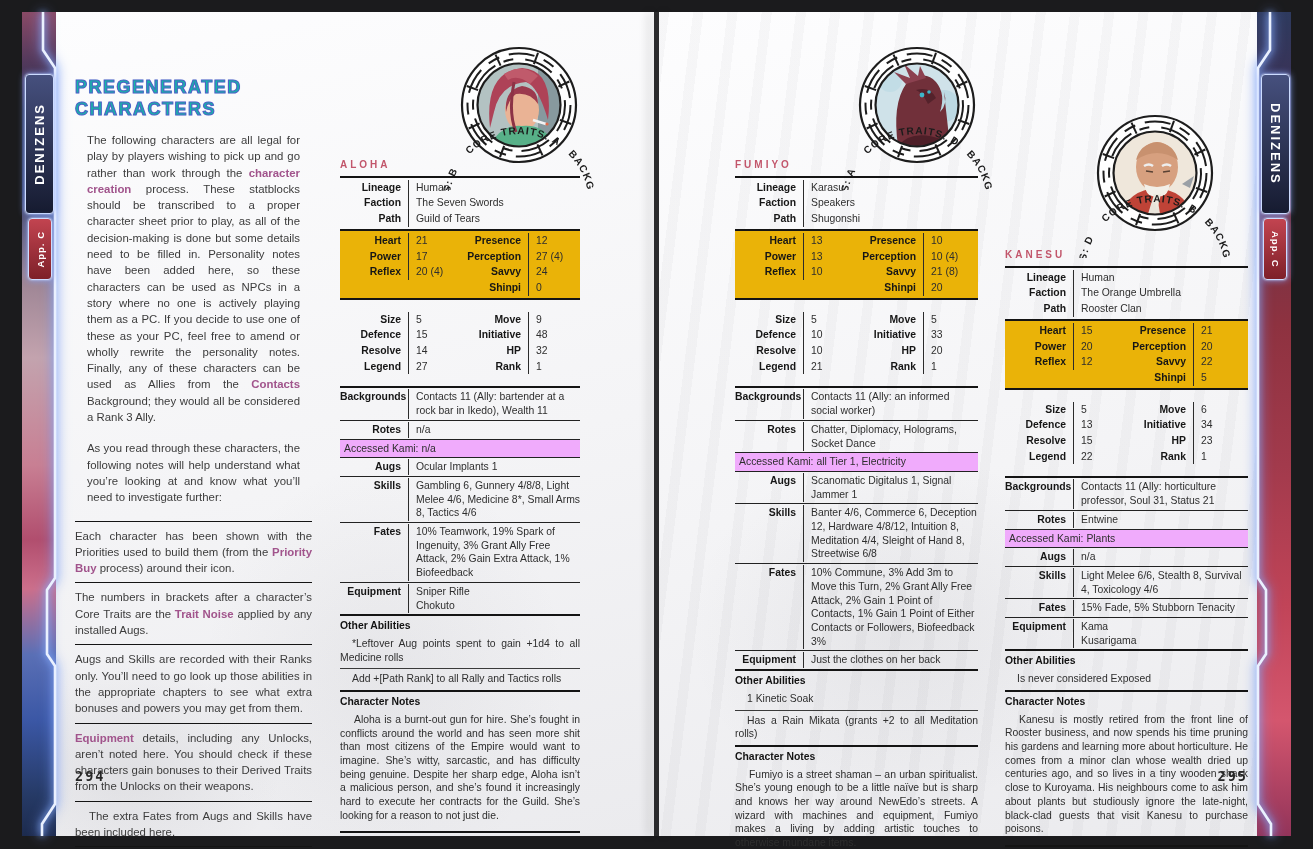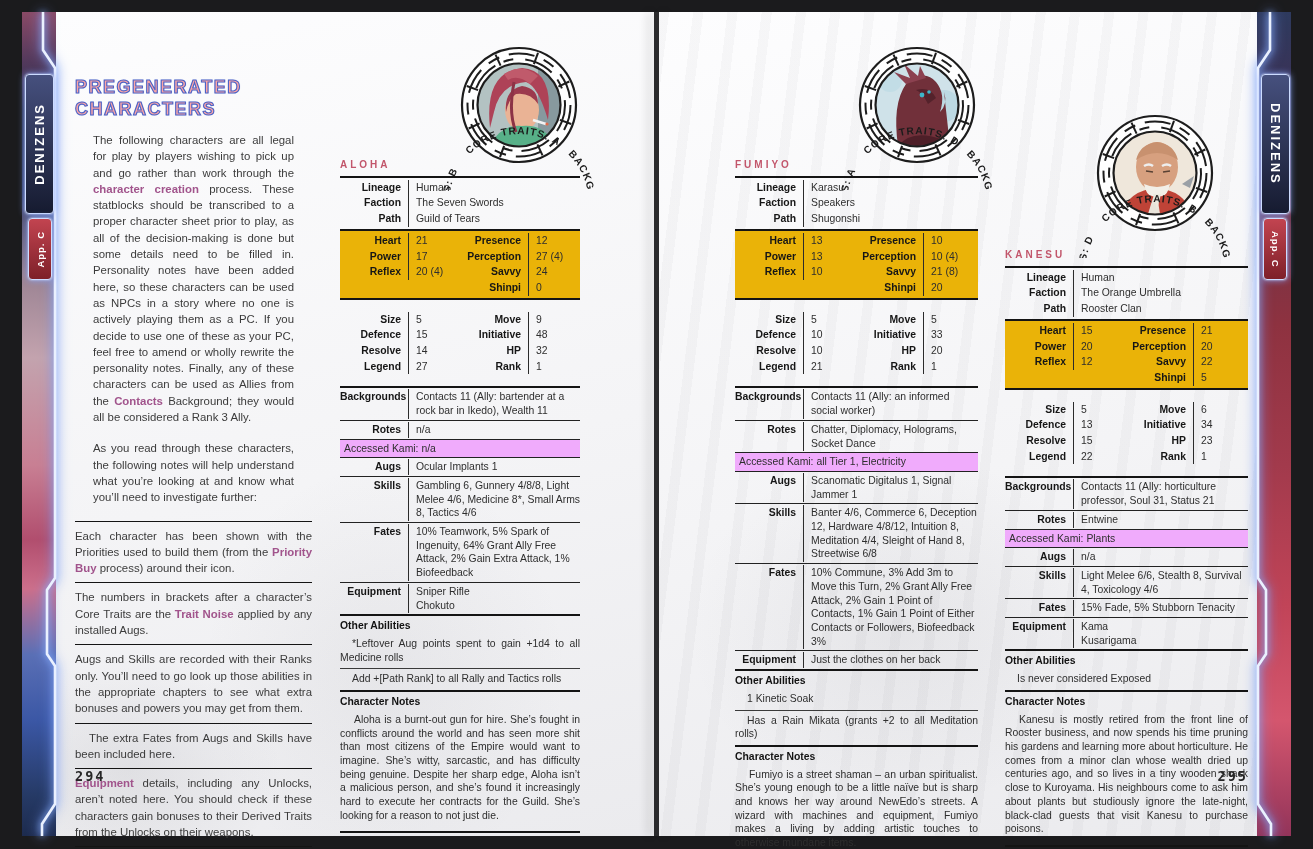--- a/index.html
+++ b/index.html
@@ -39,22 +39,22 @@
   .tab.sub{top:206px;height:60px;width:22px;font-size:9.5px;letter-spacing:1px;
       background:linear-gradient(#c24450,#7e2029);}
   .strip.sl .tab{left:3px;} .strip.sl .tab.sub{left:6px;}
   .strip.sr .tab{left:4px;} .strip.sr .tab.sub{left:6px;}
   .strip.sl .tab span{writing-mode:vertical-rl;transform:rotate(180deg);}
   .strip.sr .tab span{writing-mode:vertical-rl;}
   
   .col{position:absolute;}
   .col.intro{left:53px;top:64px;width:237px;font-size:11.4px;line-height:16.3px;color:#3b3b3b;}
   h1.heading{margin:0 0 12px;font-size:18px;line-height:22px;font-weight:bold;letter-spacing:1.5px;
-      color:#fca5a5;-webkit-text-stroke:1.1px #4c63c6;text-shadow:0 0 1px #6c80d8;}
-  .col.intro p{margin:0 18px 15px;text-align:justify;}
+      color:#14b8a6;-webkit-text-stroke:1.1px #4c63c6;text-shadow:0 0 1px #6c80d8;}
+  .col.intro p{margin:0 12px 15px;text-align:justify;}
   .note{border-top:1.6px solid #141414;padding:6px 0;text-align:justify;}
   .note.indent{text-indent:14px;}
   .note:last-child{border-bottom:1.6px solid #141414;}
   .xref{color:#a1548c;font-weight:bold;cursor:pointer;}
   .col.char{font-size:10.4px;line-height:13.7px;color:#2e2e2e;}
   #char-0{left:318px;top:8px;width:240px;}
   #char-1{left:713px;top:8px;width:243px;}
   #char-2{left:983px;top:8px;width:243px;}
   .ring{position:absolute;}
   #char-0 .ring{left:94px;top:0;}
@@ -127,22 +127,22 @@
   </div>
 
   <div class="col intro">
     <h1 class="heading"><span>PREGENERATED</span><br><span>CHARACTERS</span></h1>
     <p id="intro-p1"><span>The following characters are all legal for play by players wishing to pick up and go rather than work through the </span><span class="xref">character creation</span><span> process. These statblocks should be transcribed to a proper character sheet prior to play, as all of the decision-making is done but some details need to be filled in. Personality notes have been added here, so these characters can be used as NPCs in a story where no one is actively playing them as a PC. If you decide to use one of these as your PC, feel free to amend or wholly rewrite the personality notes. Finally, any of these characters can be used as Allies from the </span><span class="xref">Contacts</span><span> Background; they would all be considered a Rank 3 Ally.</span></p>
     <p id="intro-p2">As you read through these characters, the following notes will help understand what you’re looking at and know what you’ll need to investigate further:</p>
     <div id="intro-notes">
         <div class="note"><span>Each character has been shown with the Priorities used to build them (from the </span><span class="xref">Priority Buy</span><span> process) around their icon.</span></div>
         <div class="note"><span>The numbers in brackets after a character’s Core Traits are the </span><span class="xref">Trait Noise</span><span> applied by any installed Augs.</span></div>
         <div class="note"><span>Augs and Skills are recorded with their Ranks only. You’ll need to go look up those abilities in the appropriate chapters to see what extra bonuses and powers you may get from them.</span></div>
+        <div class="note"><span class="xref">Equipment</span><span> details, including any Unlocks, aren’t noted here. You should check if these characters gain bonuses to their Derived Traits from the Unlocks on their weapons.</span></div>
         <div class="note indent"><span>The extra Fates from Augs and Skills have been included here.</span></div>
-        <div class="note"><span class="xref">Equipment</span><span> details, including any Unlocks, aren’t noted here. You should check if these characters gain bonuses to their Derived Traits from the Unlocks on their weapons.</span></div>
       </div>
   </div>
 
   <div class="col char" id="char-0">
       <svg class="ring" width="170" height="170" viewBox="0 0 170 170">
         <defs>
           <clipPath id="clip0">
             <circle cx="85" cy="85" r="41"></circle>
           </clipPath>
           <path id="rp0" d="M35.5,134.5 A70,70 0 1,1 35.4,134.6" fill="none"></path>
@@ -262,21 +262,21 @@
         </div>
         <div class="row-lv">
           <div class="row2">
             <span class="lbl">Skills</span>
             <span class="val">Gambling 6, Gunnery 4/8/8, Light Melee 4/6, Medicine 8*, Small Arms 8, Tactics 4/6</span>
           </div>
         </div>
         <div class="row-lv">
           <div class="row2">
             <span class="lbl">Fates</span>
-            <span class="val">10% Teamwork, 5% Spark of Ingenuity, 64% Grant Ally Free Attack, 2% Gain Extra Attack, 1% Biofeedback</span>
+            <span class="val">10% Teamwork, 19% Spark of Ingenuity, 3% Grant Ally Free Attack, 2% Gain Extra Attack, 1% Biofeedback</span>
           </div>
         </div>
         <div class="row-lv">
           <div class="row2">
             <span class="lbl">Equipment</span>
             <span class="val">Sniper Rifle<br>Chokuto</span>
           </div>
         </div>
         <div class="oa-head">Other Abilities</div>
         <div class="oa-item">*Leftover Aug points spent to gain +1d4 to all Medicine rolls</div>

